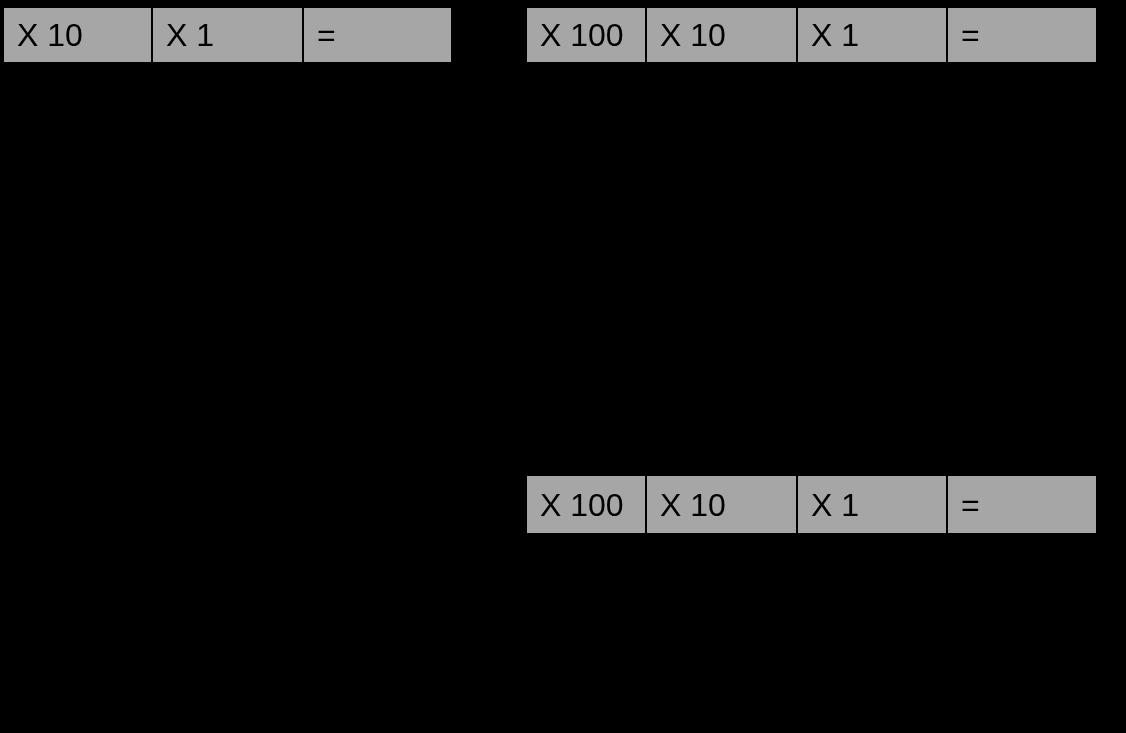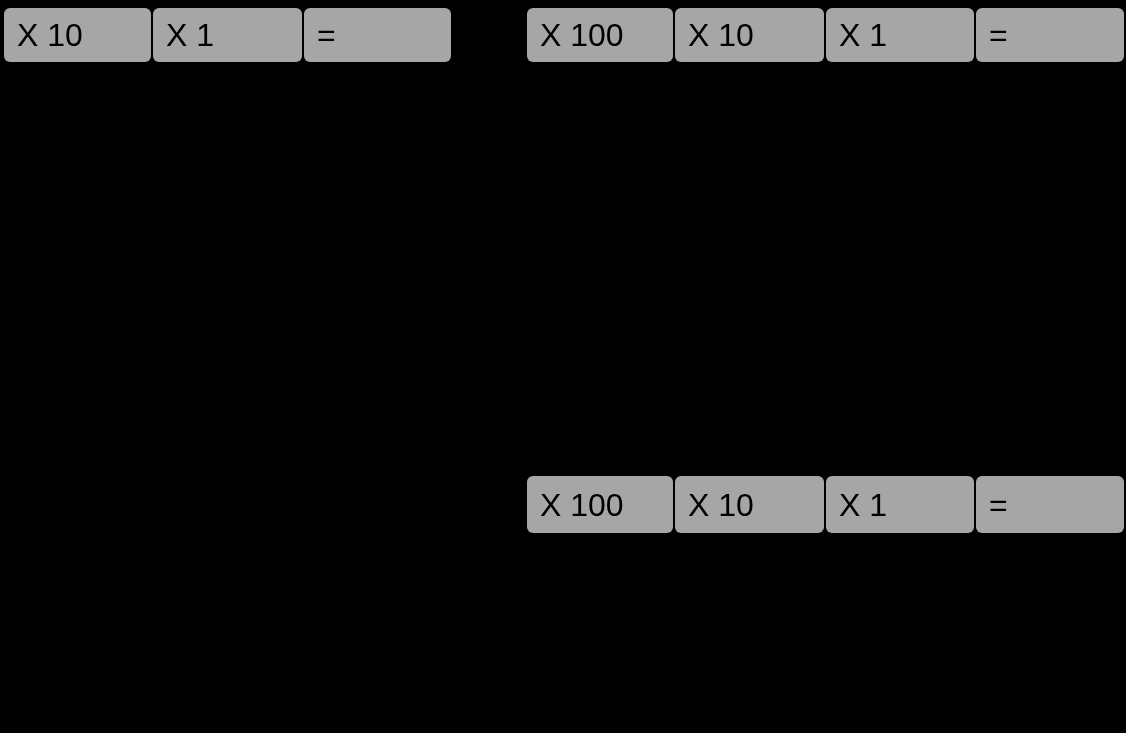--- a/index.html
+++ b/index.html
@@ -1,21 +1,21 @@
 <!DOCTYPE html>
 <html style="--background: #000000; --header-fill: #a6a6a6; --header-text: #000000; --divider: #000000;"><head>
 <meta charset="utf-8">
 <style>
   :root {
     --background: #000000;
     --header-fill: #a6a6a6;
     --header-text: #000000;
     --divider: #000000;
   }
-  * { margin: 0; padding: 0; box-sizing: border-box; border-radius: 6px; }
+  * { margin: 0; padding: 0; box-sizing: border-box; }
   html, body {
     background: var(--background);
   }
   .canvas {
     position: relative;
     width: 1126px;
     height: 733px;
     background: var(--background);
     overflow: hidden;
     font-family: "Liberation Sans", sans-serif;
@@ -38,21 +38,21 @@
     overflow: hidden;
   }
   
   .table-a { left: 4px; top: 8px; height: 54px; }
   .table-a .c1 { width: 147px; }
   .table-a .c2 { width: 149px; }
   .table-a .c3 { width: 147px; }
   
   .table-b { left: 527px; top: 8px; height: 54px; }
   .table-c { left: 527px; top: 476px; height: 57px; }
-  .cols4 .c1 { width: 146px; }
+  .cols4 .c1 { width: 118px; }
   .cols4 .c2 { width: 149px; }
   .cols4 .c3 { width: 148px; }
   .cols4 .c4 { width: 148px; }
 </style>
 </head>
 <body>
 
 <div class="canvas">
 
   <div class="pv-table table-a">

